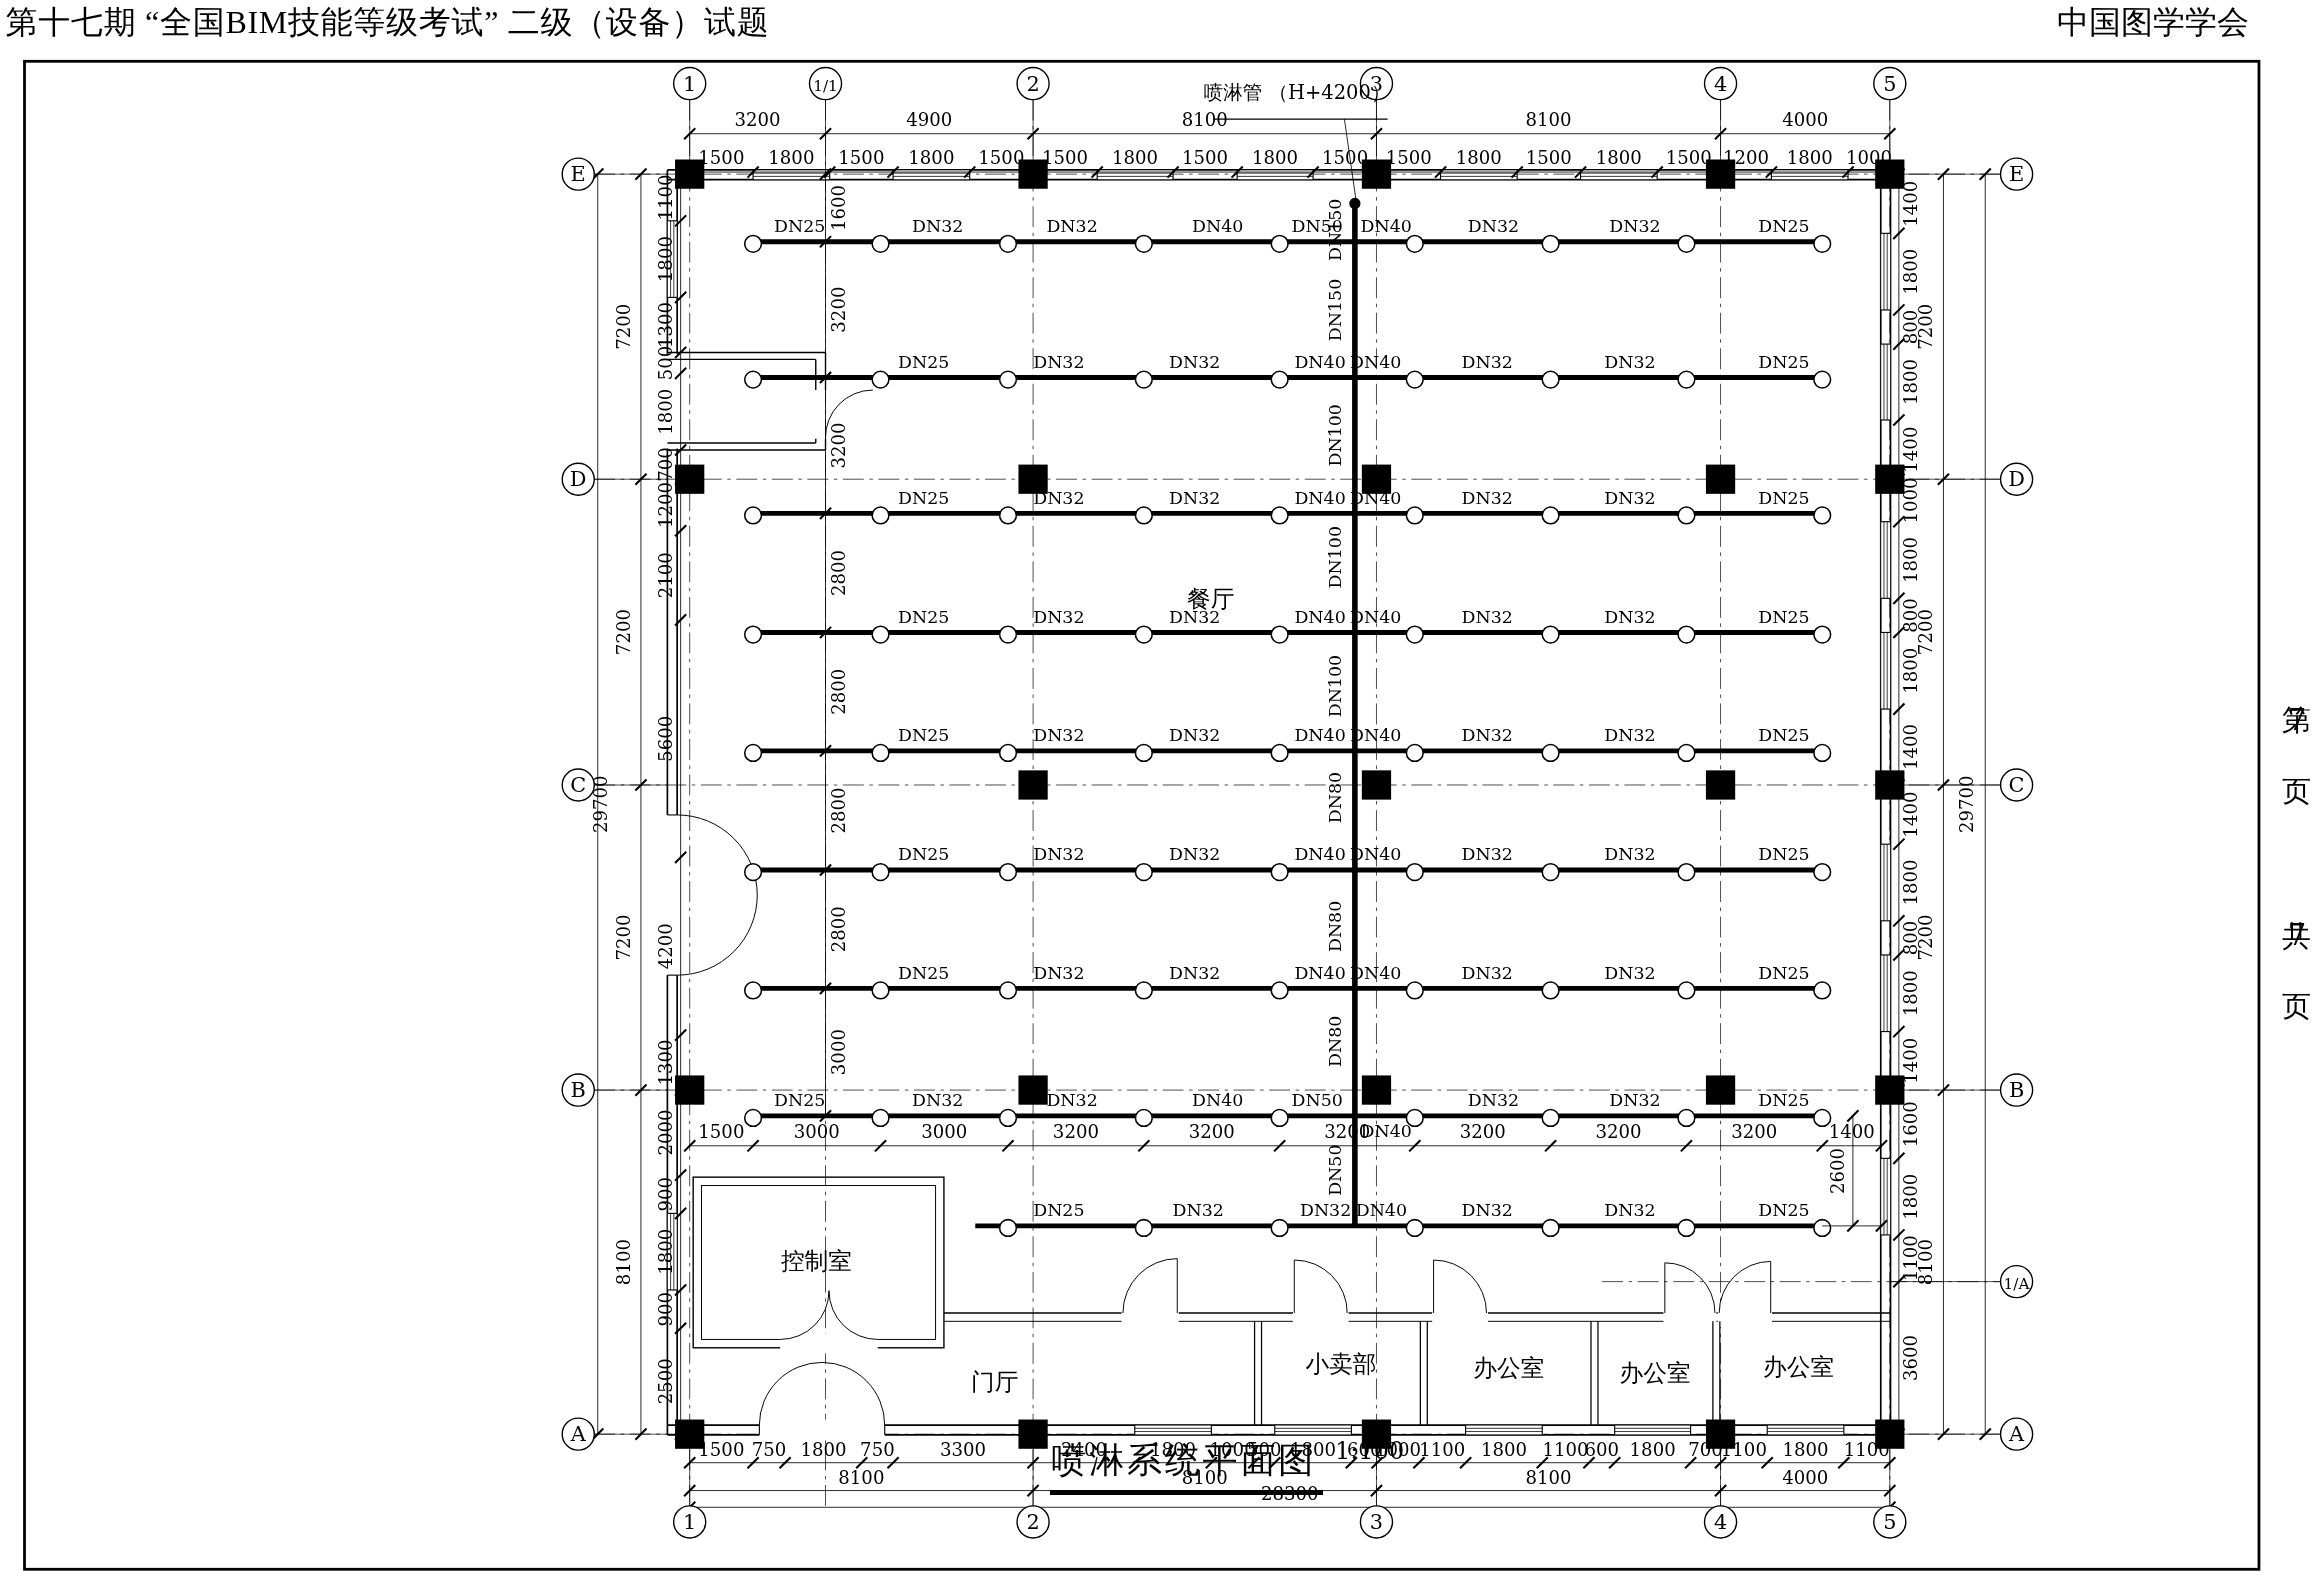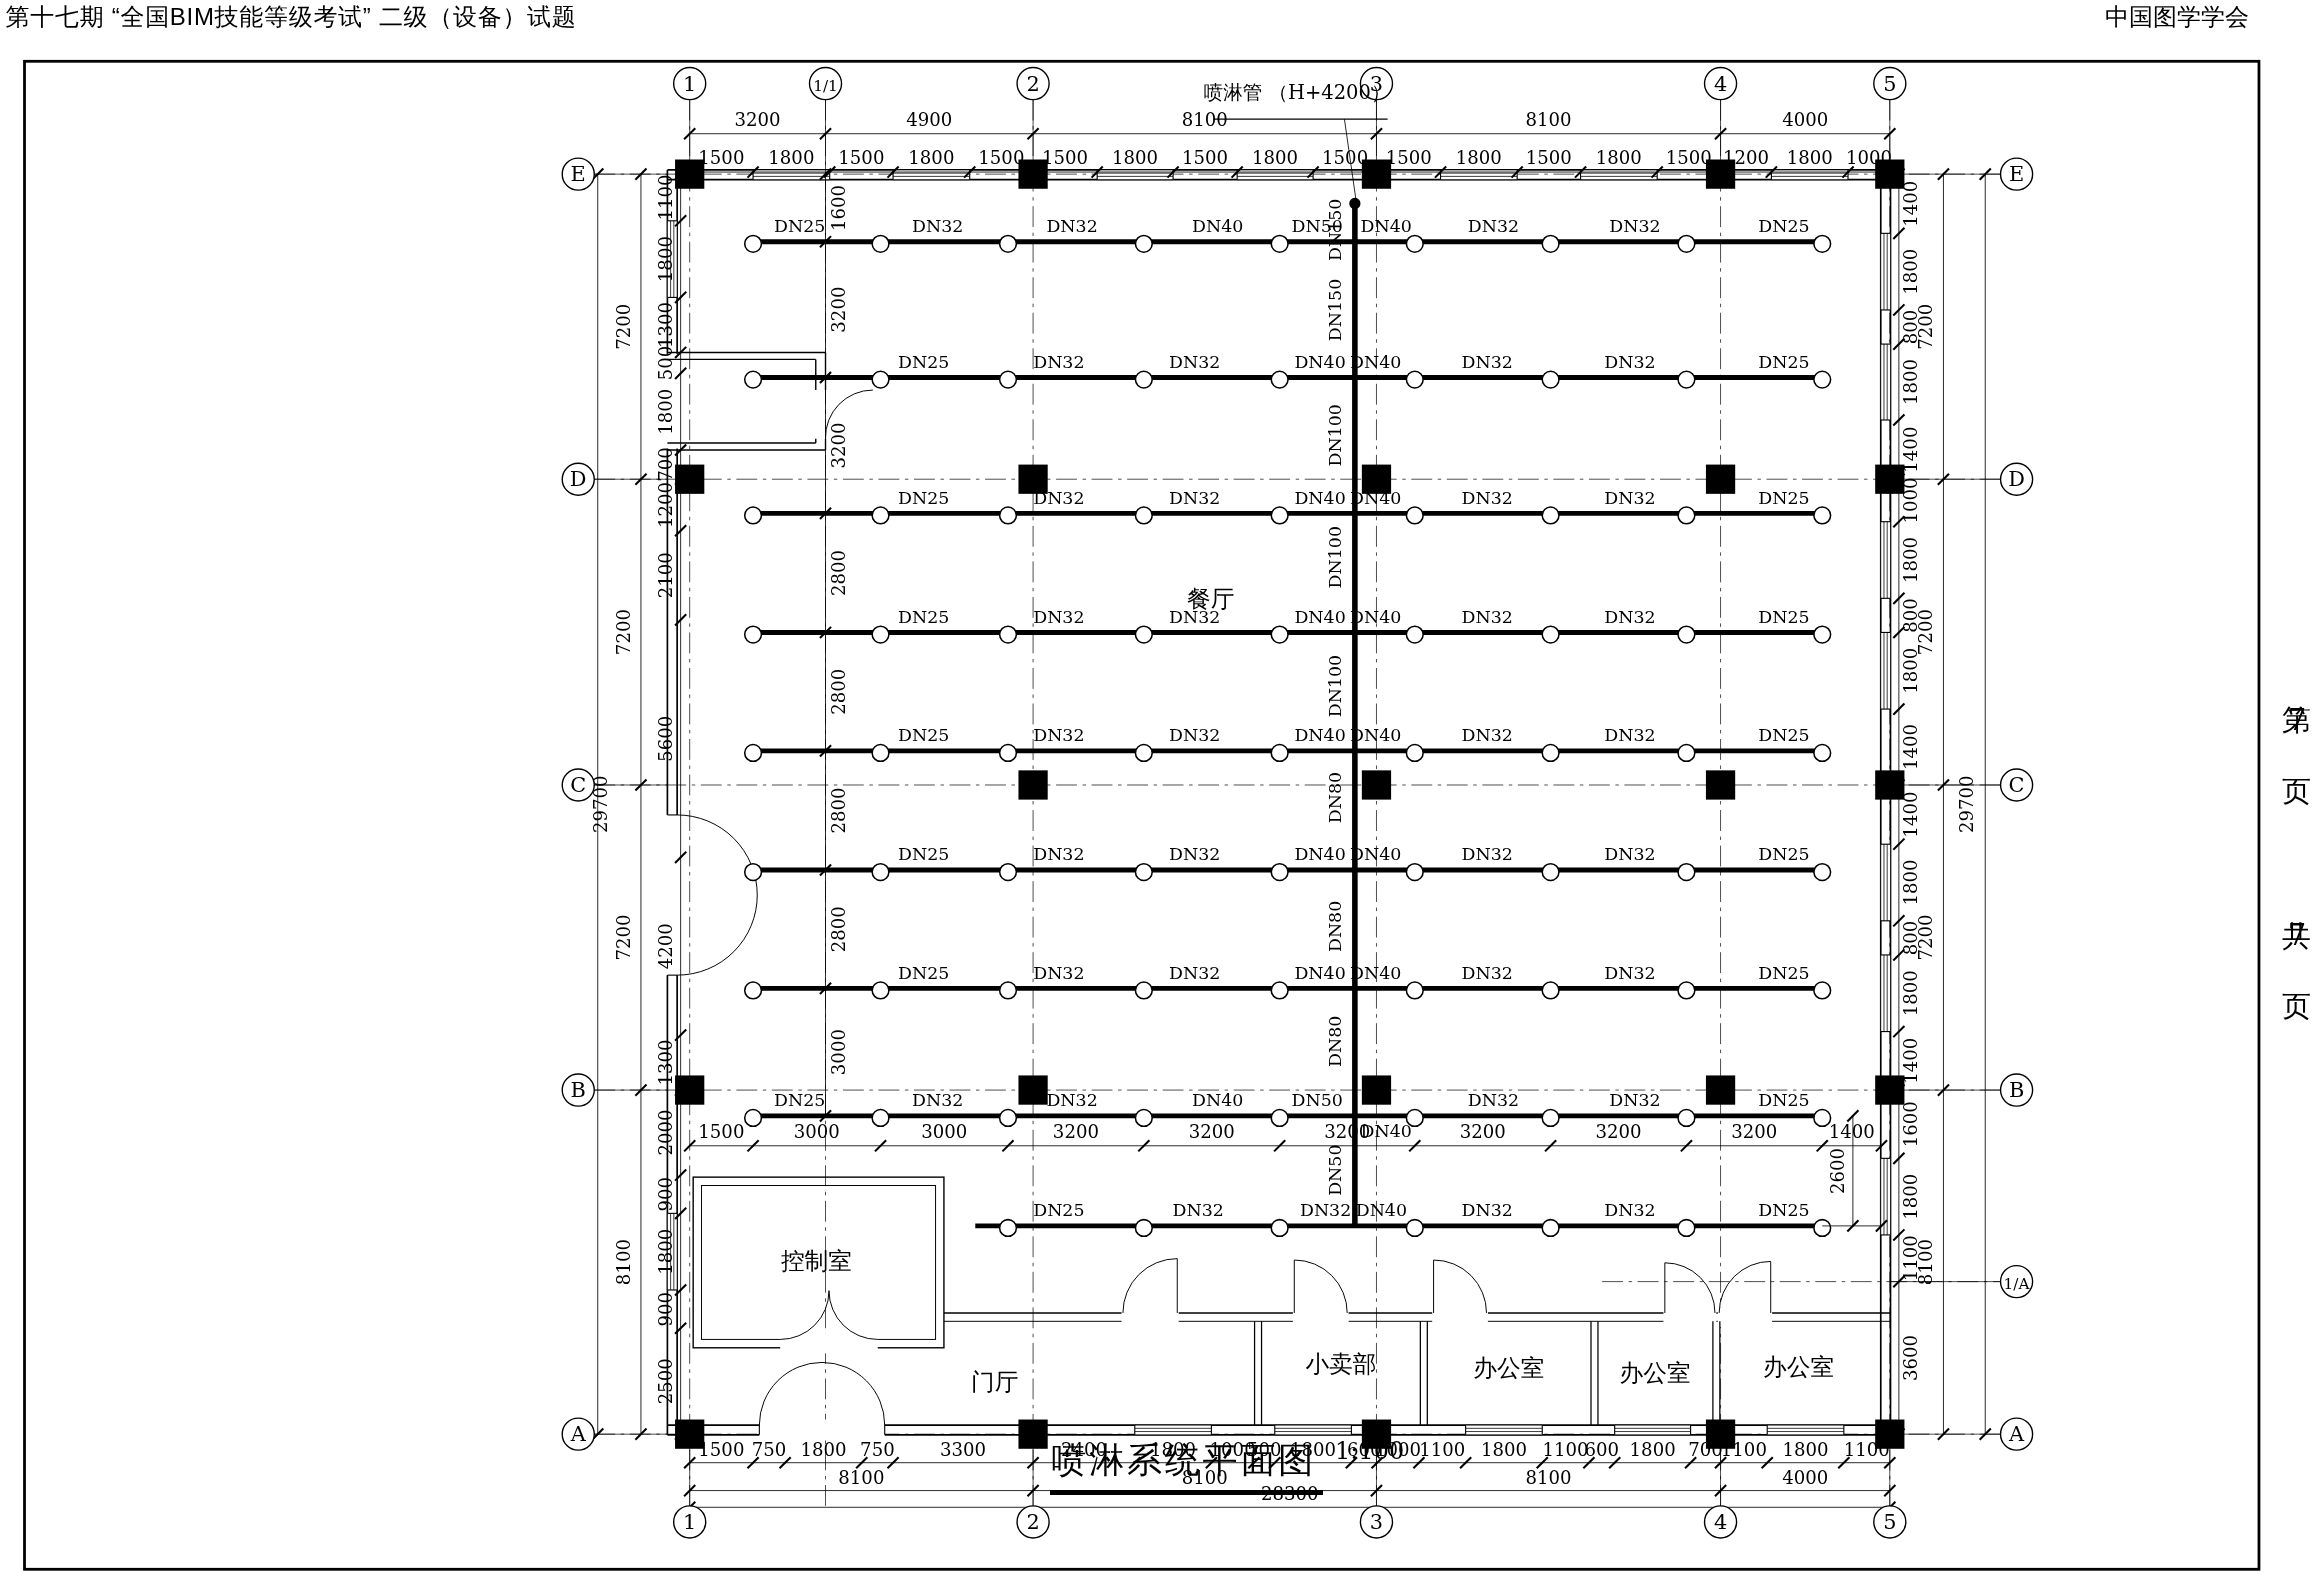--- a/index.html
+++ b/index.html
@@ -1,17 +1,17 @@
 <!DOCTYPE html>
 <html style="font-size:11px"><head>
 <meta charset="utf-8">
 <style>
   html,body{margin:0;padding:0;background:#fff}
   body{width:2319px;height:1586px;position:relative;font-family:"DejaVu Serif",serif;overflow:hidden}
-  .hdr{position:absolute;top:1.4px;font-size:24px;color:#000;white-space:nowrap;font-family:Liberation Sans, sans-serif}
+  .hdr{position:absolute;top:1.4px;font-size:32px;color:#000;white-space:nowrap;font-family:Liberation Serif, serif}
   #hdrL{left:5.6px;letter-spacing:0.7px}
   #hdrR{right:70px}
   .vnote{position:absolute;left:2272px;width:45px;writing-mode:vertical-rl;text-orientation:upright;font-size:29px;letter-spacing:19.5px;color:#000}
   #vn1{top:683px}
   #vn2{top:898px}
   #titleBox{position:absolute;left:1050px;top:1437px;display:flex;align-items:flex-start;gap:12px;color:#000}
   #titleTxt{font-size:35px;letter-spacing:2.8px;border-bottom:5.6px solid #000;padding:0 7px 5.6px 1.4px}
   #titleScale{font-size:24px}
   svg{position:absolute;left:0;top:0}
   text{font-family:"DejaVu Serif",serif;fill:#000}

